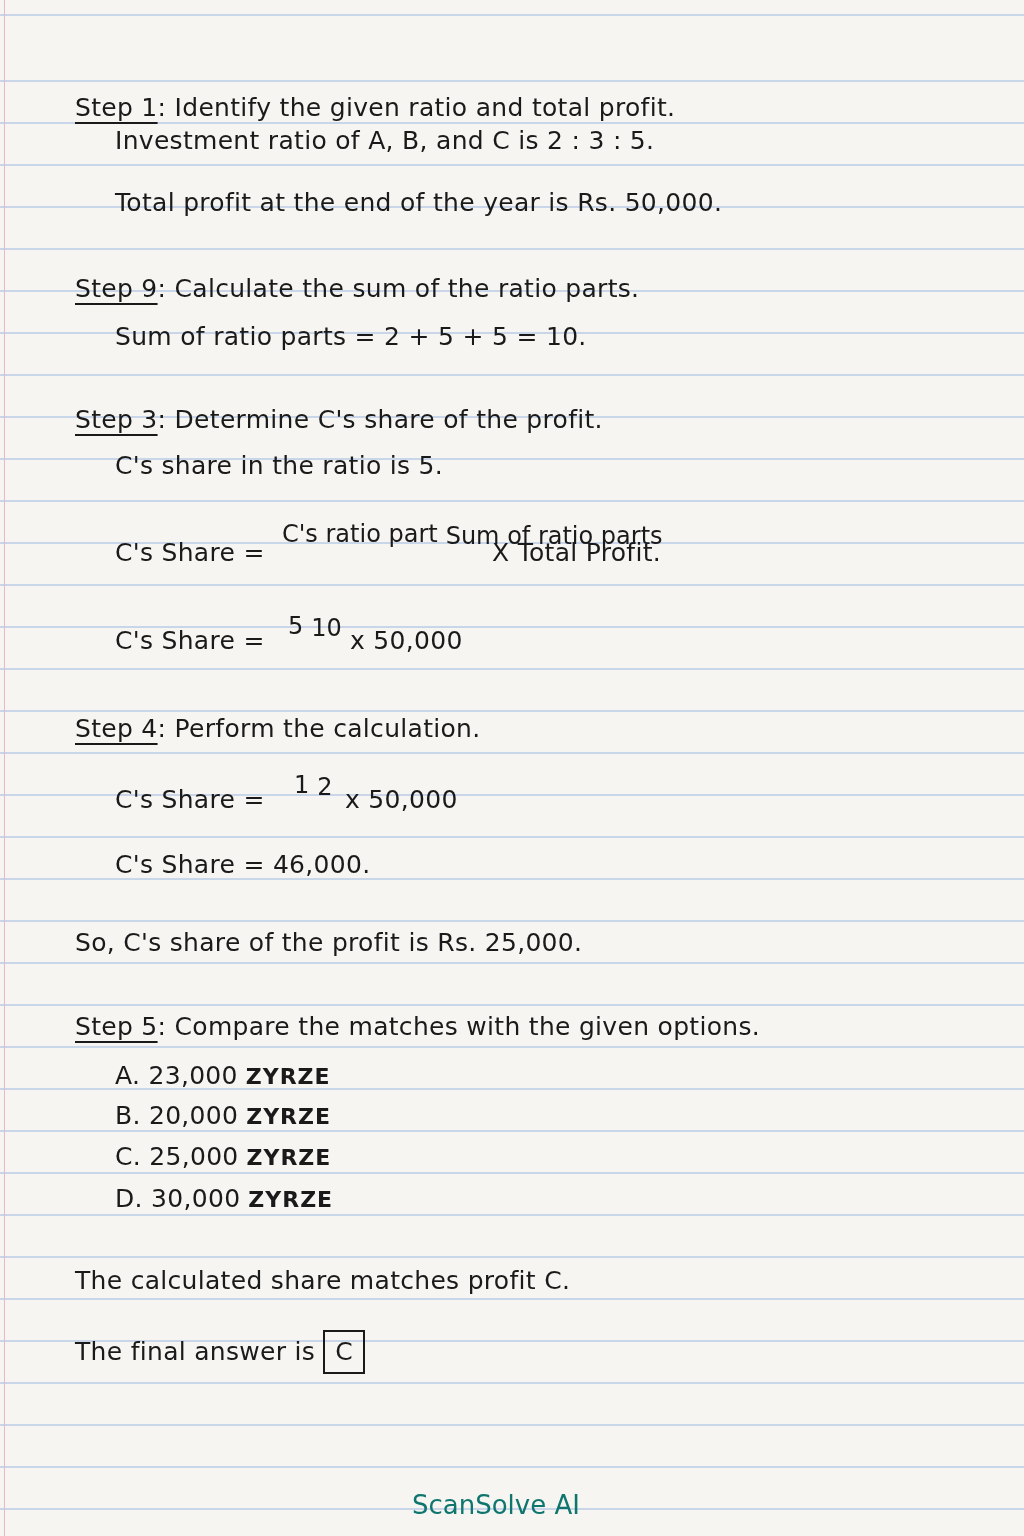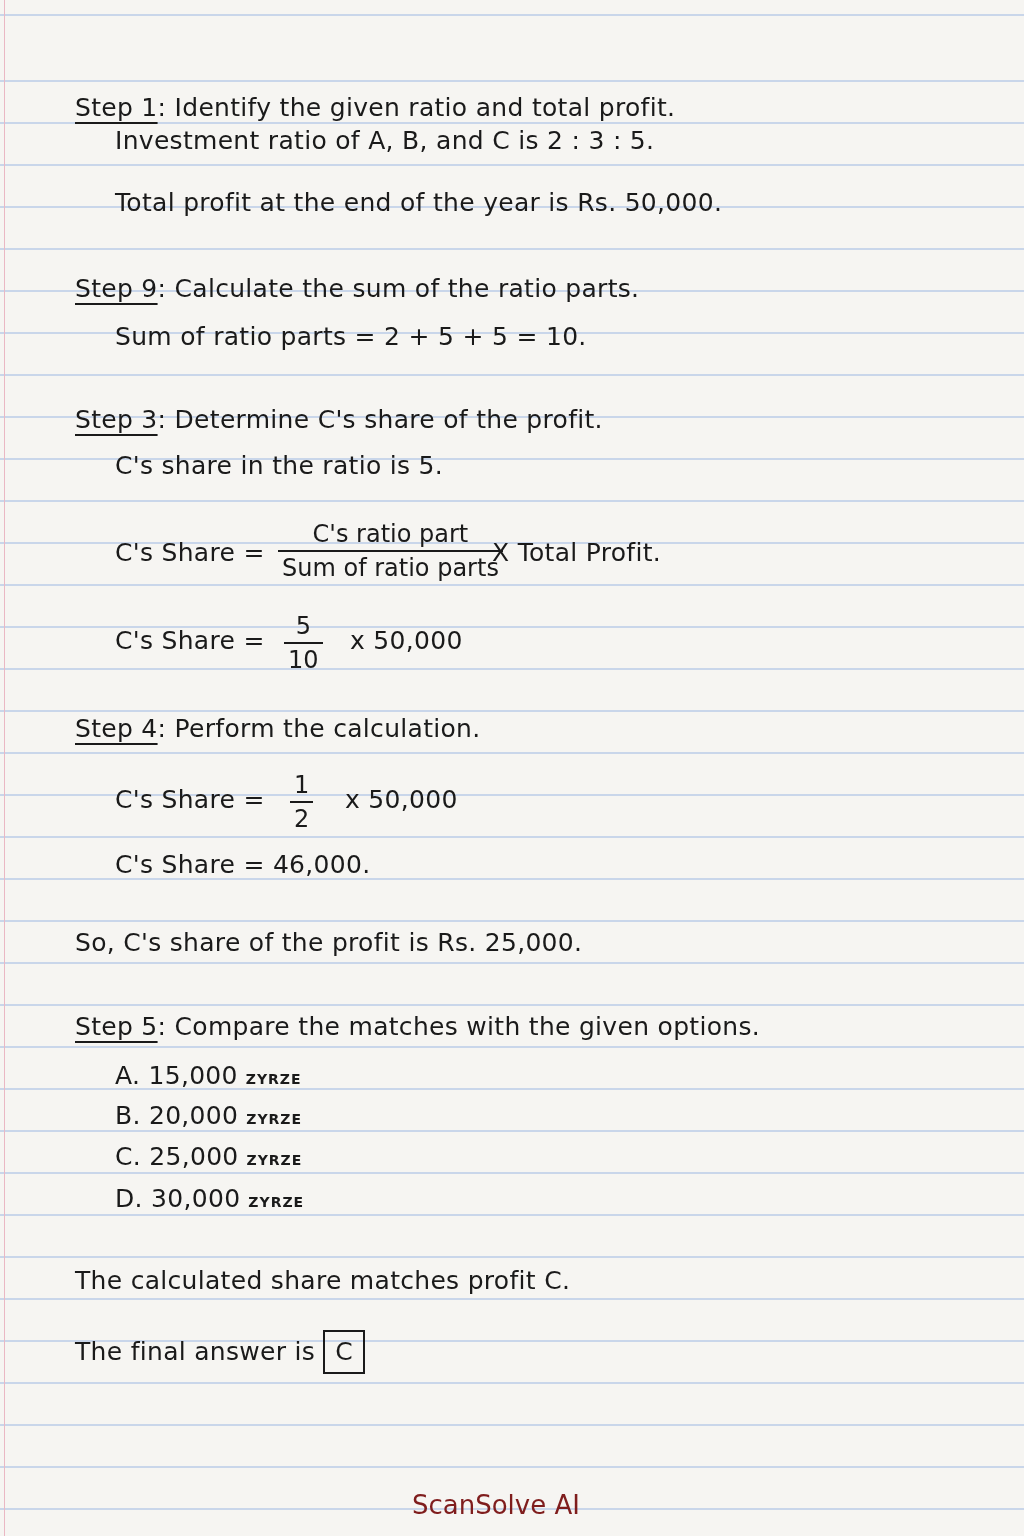--- a/index.html
+++ b/index.html
@@ -10,27 +10,27 @@
       transparent 0px, transparent 40px, #c9d6ea 40px, #c9d6ea 42px);
     background-position: 0 40px;
     font-family: "DejaVu Sans", sans-serif;
     color: #1a1a1a;
   }
   .margin-line { position: absolute; left: 4px; top: 0; width: 1px; height: 1536px; background: #eab8c4; }
   .txt { position: absolute; font-size: 25px; white-space: nowrap; letter-spacing: 0.3px; text-align: center; }
   .head .step { text-decoration: underline; text-underline-offset: 6px; }
   .ind { left: 115px; }
   .lft { left: 75px; }
-  .frac { position: absolute; display: inline-flex; flex-direction: column; align-items: center; font-size: 24px; }
+  .frac { position: absolute; display: inline-flex; align-items: flex-end; font-size: 24px; }
   .frac .num { padding: 0 4px 2px; }
   .frac .bar { height: 2px; background: #1a1a1a; align-self: stretch; }
   .frac .den { padding: 2px 4px 0; }
-  .opt .unit { font-size: 14px; font-weight: bold; margin-left: 8px; letter-spacing: 1px; }
+  .opt .unit { font-size: 22px; font-weight: bold; margin-left: 8px; letter-spacing: 1px; }
   .answer-box { display: inline-block; border: 2px solid #1a1a1a; padding: 0 10px; margin-left: 8px; line-height: 40px; }
-  .footer { position: absolute; left: 412px; top: 1490px; font-size: 26px; color: #7f1d1d; }
+  .footer { position: absolute; left: 412px; top: 1490px; font-size: 26px; color: #0f766e; }
 </style>
 </head>
 <body>
 
 <div class="margin-line"></div>
 
 <div class="txt lft head" style="top:93px"><span class="step">Step 1</span><span>: Identify the given ratio and total profit.</span></div>
 <div class="txt ind" style="top:126px">Investment ratio of A, B, and C is  2 : 3 : 5.</div>
 <div class="txt ind" style="top:188px">Total profit at the end of the year is Rs. 50,000.</div>
 
@@ -65,21 +65,21 @@
   <span class="den">2</span>
 </div>
 <div class="txt" style="left:345px; top:785px">x 50,000</div>
 
 <div class="txt ind" style="top:850px">C's Share = 46,000.</div>
 
 <div class="txt lft" style="top:928px">So, C's share of the profit is Rs. 25,000.</div>
 
 <div class="txt lft head" style="top:1012px"><span class="step">Step 5</span><span>: Compare the matches with the given options.</span></div>
 
-<div class="txt ind opt" style="top:1061px"><span>A.</span> <span>15,000</span><span class="unit">ZYRZE</span></div>
+<div class="txt ind opt" style="top:1061px"><span>A.</span> <span>23,000</span><span class="unit">ZYRZE</span></div>
 <div class="txt ind opt" style="top:1101px"><span>B.</span> <span>20,000</span><span class="unit">ZYRZE</span></div>
 <div class="txt ind opt" style="top:1142px"><span>C.</span> <span>25,000</span><span class="unit">ZYRZE</span></div>
 <div class="txt ind opt" style="top:1184px"><span>D.</span> <span>30,000</span><span class="unit">ZYRZE</span></div>
 
 <div class="txt lft" style="top:1266px">The calculated share matches profit C.</div>
 
 <div class="txt lft" style="top:1330px"><span>The final answer is</span><span class="answer-box">C</span></div>
 
 <div class="footer">ScanSolve AI</div>
 

